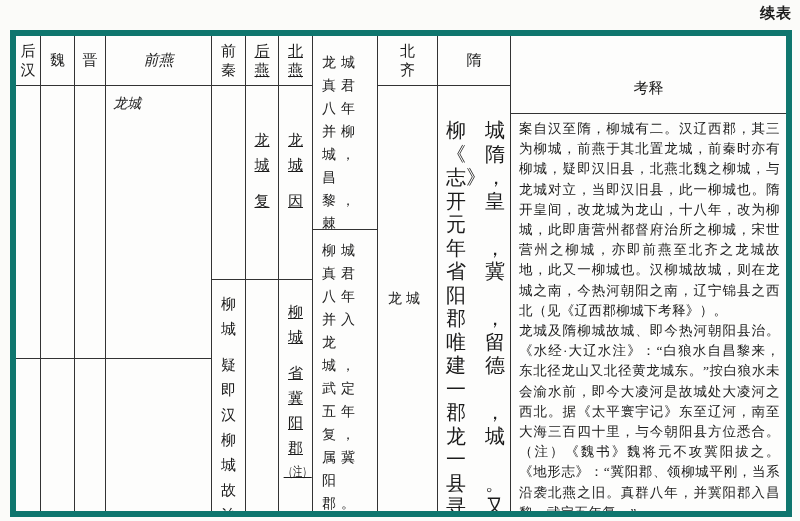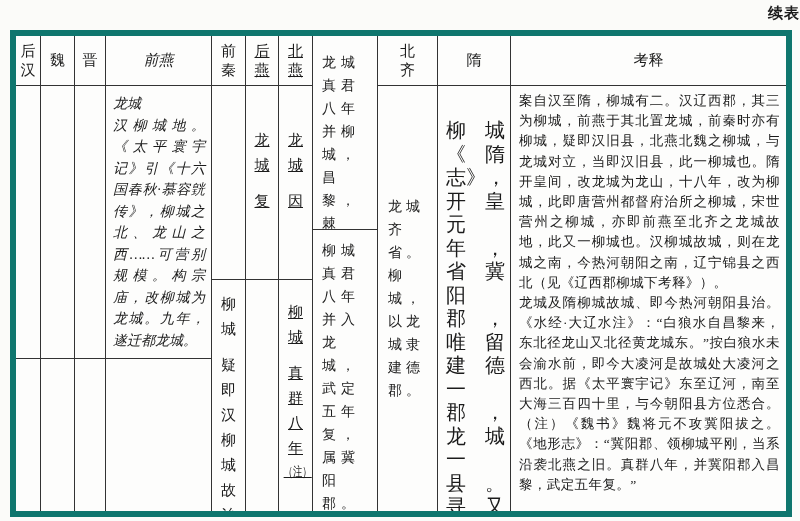--- a/index.html
+++ b/index.html
@@ -5,21 +5,21 @@
   * { box-sizing: border-box; margin: 0; padding: 0; }
   html,body { width:800px; height:521px; }
   body {
     background:#fbfbf9;
     color:#1b1b1b;
     font-family:"Liberation Serif","DejaVu Serif",serif;
     position:relative;
     overflow:hidden;
   }
   .cont-label{
-    position:absolute; top:4px; right:0;
+    position:absolute; top:4px; right:8px;
     font-size:15px; font-weight:bold; letter-spacing:1px;
   }
   .table{
     position:absolute; left:10px; top:30px;
     width:782px; height:487px;
     border:6px solid #0f766e;
     display:flex;
     background:#fdfdfc;
   }
   .col{ display:flex; flex-direction:column; border-right:1px solid #333; }
@@ -44,21 +44,21 @@
   .w-houhan{ width:25px; }
   .w-wei{ width:34px; }
   .w-jin{ width:31px; }
   .w-qianyan{ width:106px;font-style:italic; }
   .w-qianqin{ width:34px; }
   .w-houyan{ width:33px;text-decoration:underline; }
   .w-beiyan{ width:34px;text-decoration:underline; }
   .w-beiwei{ width:65px; }
   .w-beiqi{ width:60px; }
   .w-sui{ width:73px; }
-  .w-kaoshi{ flex:1; }
+  .w-kaoshi{ flex:1;margin-top:28px; }
 
   
   .qianyan-cell{ padding:7px 6px 0 7px; font-size:14px; line-height:21.5px; }
   .qianyan-cell .t{ margin-bottom:0; }
   .qianyan-cell .b{ text-align:justify; }
 
   
   .vwrap{ padding-top:42px; }
   .vwrap2{ padding-top:12px; }
   .vwrap3{ padding-top:20px; }
@@ -114,21 +114,20 @@
     <div class="cell hA1 cb"></div>
     <div class="cell hA2"></div>
   </div>
 
   <div class="col w-qianyan">
     <div class="hdr">
         <span>前燕</span>
       </div>
     <div class="cell hA1 cb qianyan-cell">
       <div class="t">龙城</div>
-      <div class="b">汉柳城地。《太平寰宇记》引《十六国春秋·慕容皝传》，柳城之北、龙山之西……可营别规模。构宗庙，改柳城为龙城。九年，遂迁都龙城。</div>
     </div>
     <div class="cell hA2"></div>
   </div>
 
   <div class="col w-qianqin">
     <div class="hdr">
         <span class="nar">前秦</span>
       </div>
     <div class="cell hB1 cb"></div>
     <div class="cell hB2 vwrap2">
@@ -151,21 +150,21 @@
   <div class="col w-beiyan">
     <div class="hdr">
         <span class="nar">北燕</span>
       </div>
     <div class="cell hB1 cb vwrap">
       <div class="vt">龙城</div>
       <div class="vb">因</div>
     </div>
     <div class="cell hB2 vwrap3">
       <div class="vt">柳城</div>
-      <div class="vb">真群八年</div>
+      <div class="vb">省冀阳郡</div>
       <div class="vnote">（注）</div>
     </div>
   </div>
 
   <div class="col w-beiwei">
     <div class="cell hB1 cb bw">
       <span class="t">龙城</span>
       <span>真君八年并柳城，昌黎，棘城。</span>
     </div>
     <div class="cell hB2 bw bw2">
@@ -173,21 +172,20 @@
       <span>真君八年并入龙城，武定五年复，属冀阳郡。</span>
     </div>
   </div>
 
   <div class="col w-beiqi">
     <div class="hdr">
         <span class="nar">北齐</span>
       </div>
     <div class="cell full bq">
       <span>龙城</span>
-      <span>齐省。柳城，以龙城隶建德郡。</span>
     </div>
   </div>
 
   <div class="col w-sui">
     <div class="hdr">
         <span>隋</span>
       </div>
     <div class="cell full sui-cell">
       <span>柳城《隋志》，开皇元年，省冀阳郡，唯留建德一郡，龙城一县。寻又废郡，改县为龙山。十八年，改为柳城，大业初，置辽西郡。</span>
     </div>

